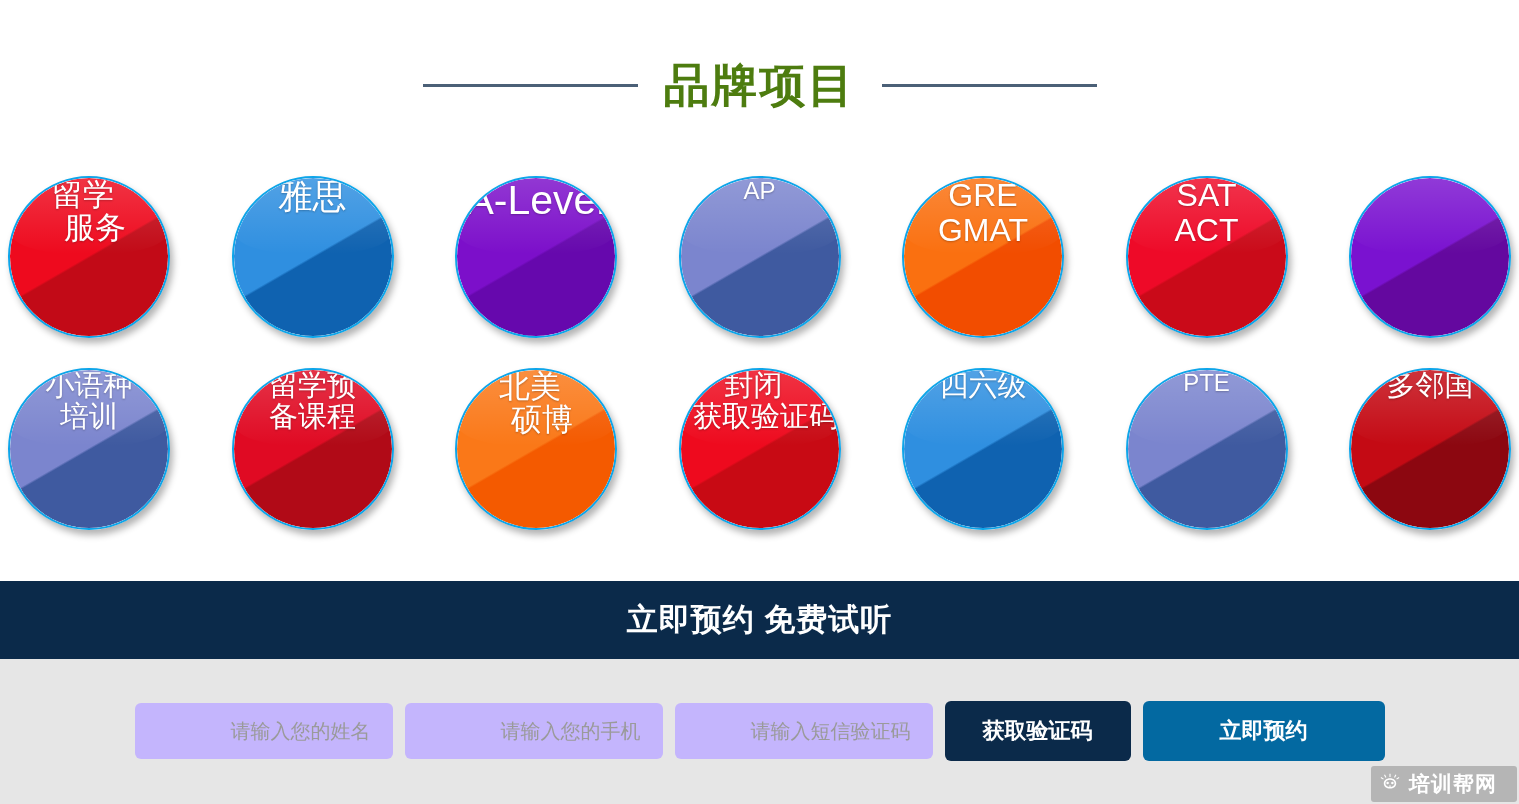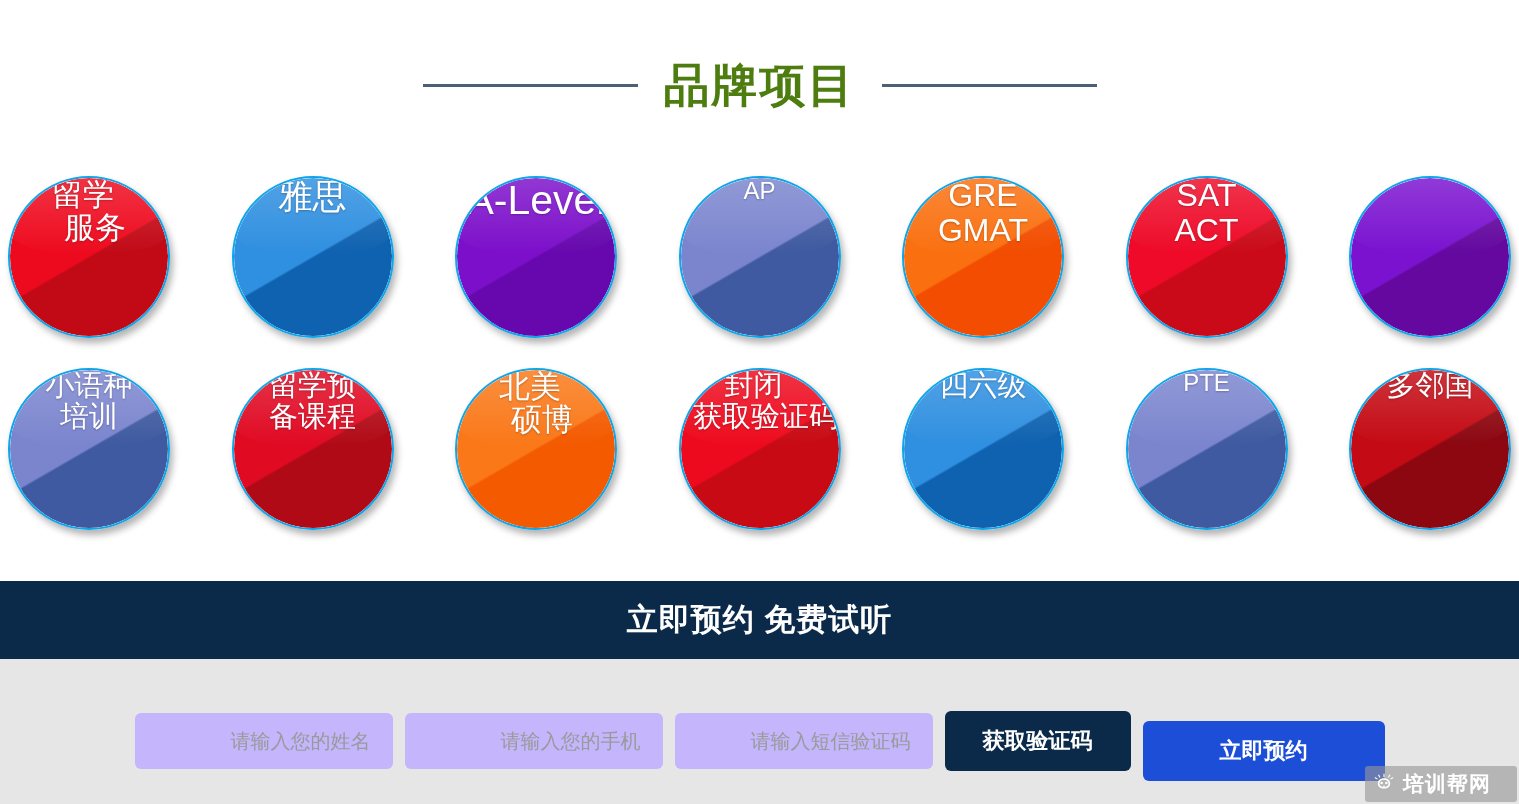--- a/index.html
+++ b/index.html
@@ -113,28 +113,28 @@
     text-align: right;
   }
   .field::placeholder { color: #9a9a9a; }
   .btn {
     height: 60px; border: none; border-radius: 6px;
     font-size: 22px; color: #fff; cursor: pointer;
     font-family: Liberation Serif, serif;
     font-weight: bold;
   }
   .btn-code { width: 186px; background: #0b2a4a; }
-  .btn-book { width: 242px; background: #1d4ed8; margin-top: 20px; }
+  .btn-book { width: 242px; background: #0369a1; }
 
   
   .watermark {
     position: absolute; right: 2px; bottom: 2px;
     background: rgba(150,150,150,0.62);
     border-radius: 3px;
-    padding: 4px 26px 4px 7px;
+    padding: 4px 20px 4px 7px;
     display: flex; align-items: center; gap: 7px;
   }
   .watermark .wm-text {
     color: #ffffff; font-size: 21px; font-weight: bold; letter-spacing: 1px;
   }
   .wm-icon { width: 24px; height: 24px; display: block; }
 </style>
 </head>
 <body>
 

